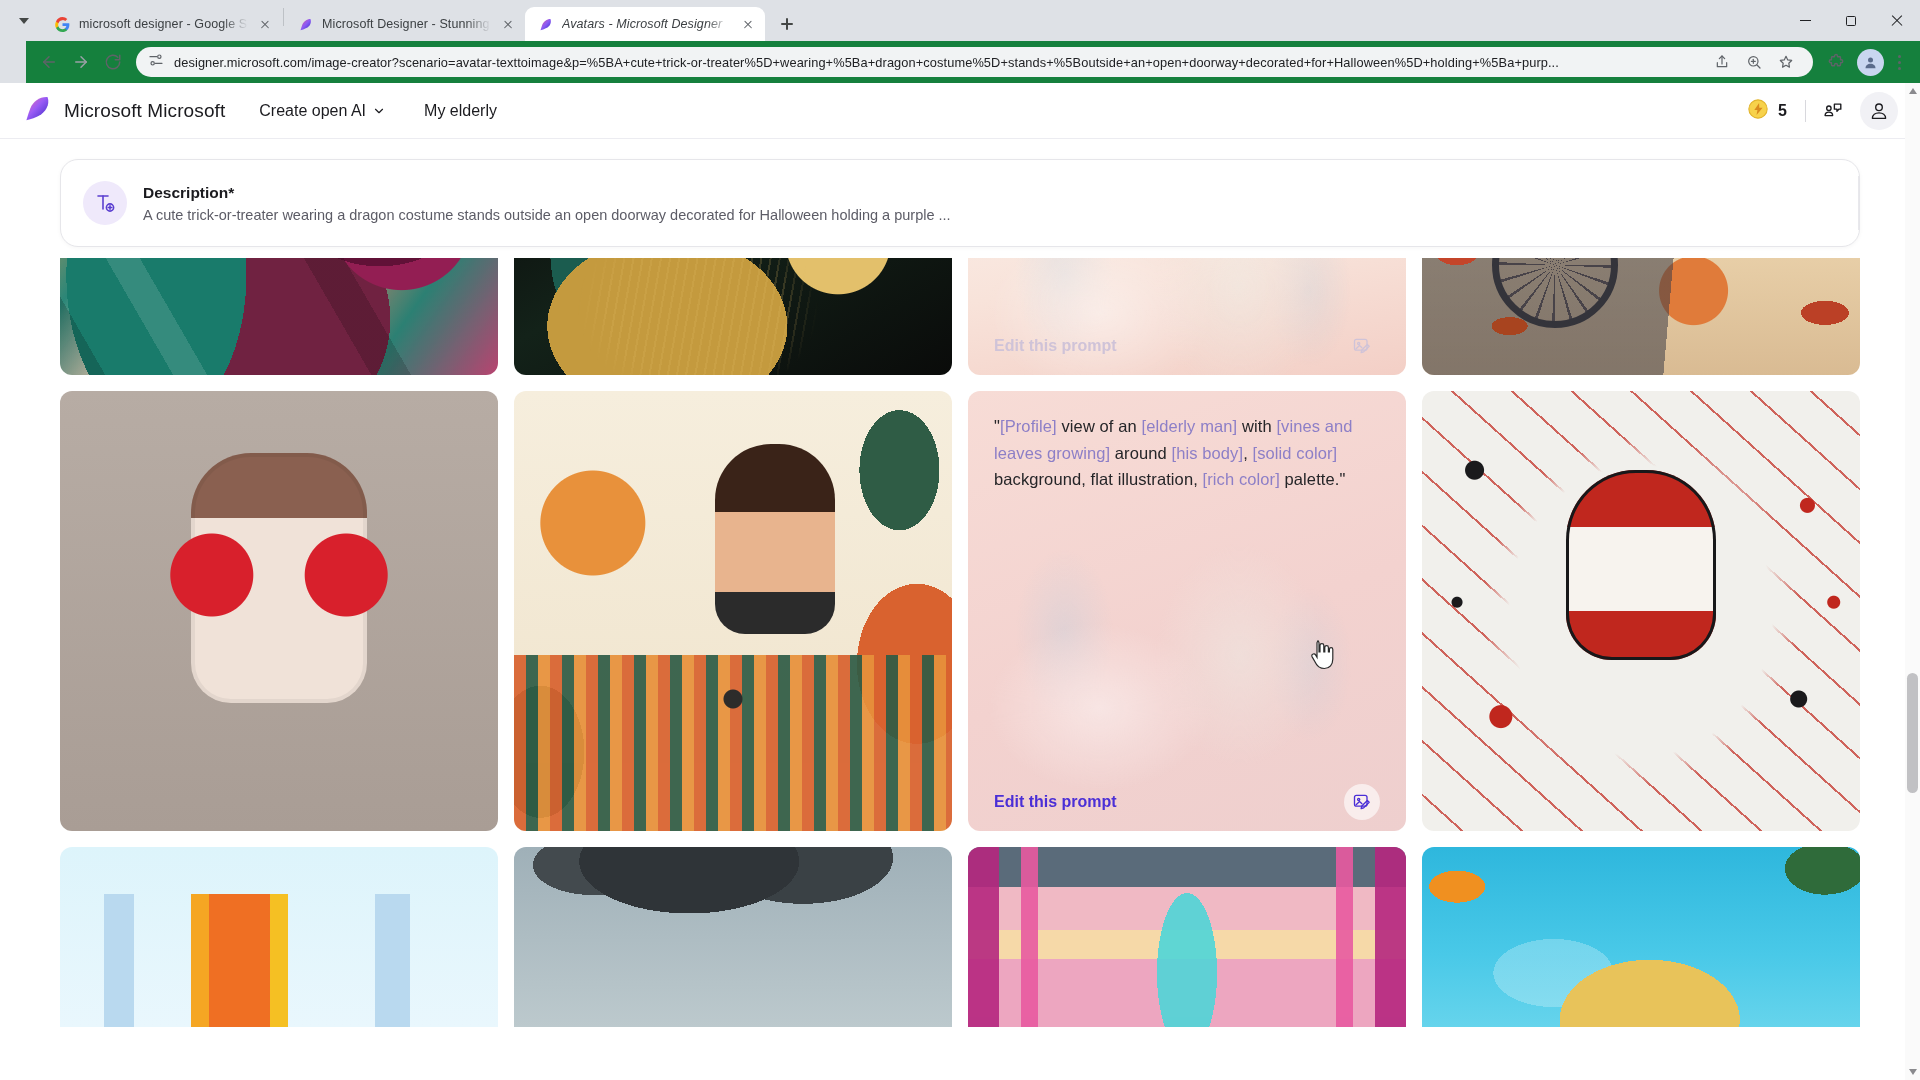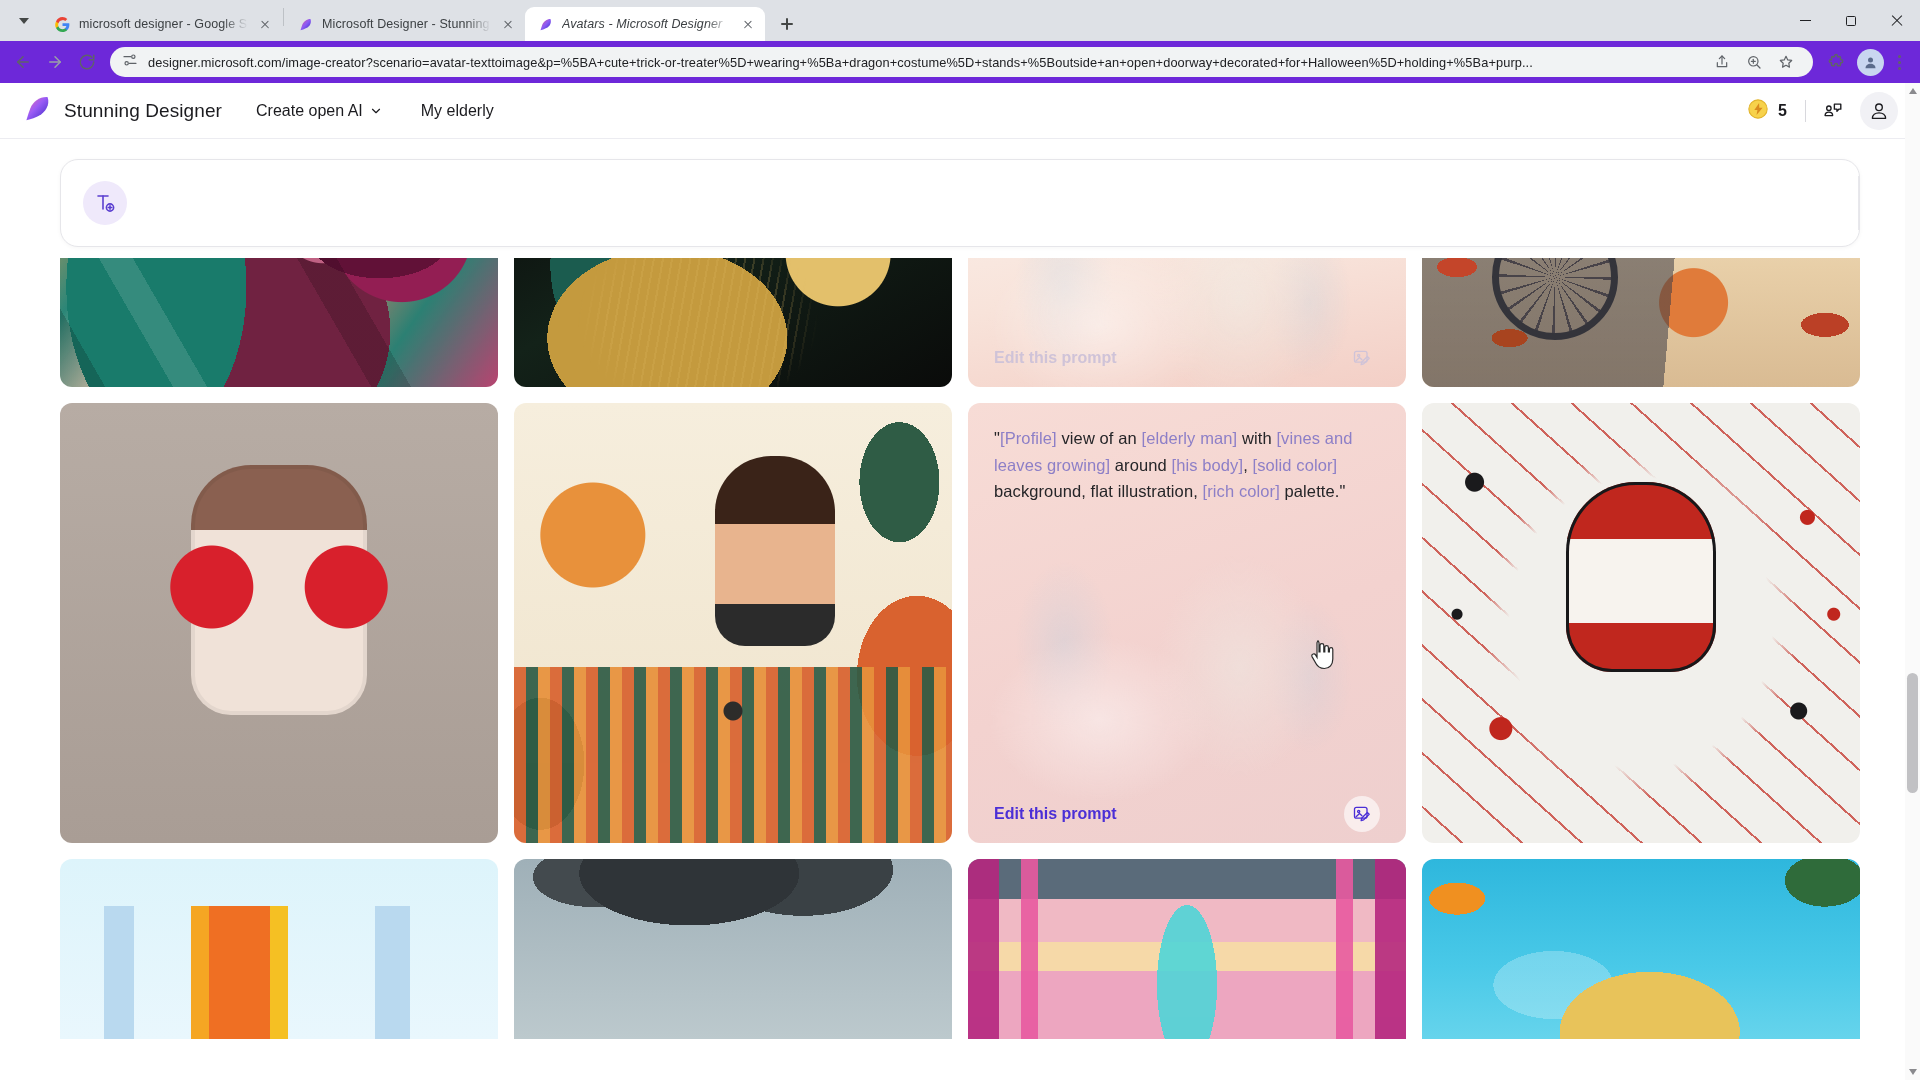--- a/index.html
+++ b/index.html
@@ -51,22 +51,22 @@
   .winbtns { position: absolute; right: 0; top: 0; height: 41px; display: flex; align-items: center; }
   .winbtn { width: 46px; height: 41px; display: flex; align-items: center; justify-content: center; }
   .wb-min { width: 11px; height: 1.3px; background: #202124; }
   .wb-max { width: 10px; height: 10px; border: 1.3px solid #202124; border-radius: 1.5px; }
   .wb-close { width: 12px; height: 12px; position: relative; }
   .wb-close::before, .wb-close::after { content:''; position:absolute; left:-1px; top:5.3px; width:14px; height:1.3px; background:#202124; }
   .wb-close::before { transform: rotate(45deg); }
   .wb-close::after  { transform: rotate(-45deg); }
 
   .toolbar {
-    height: 42px; background: #6d28d9; display: flex; align-items: center;
-    gap: 2px; padding: 0 8px; flex: 0 0 42px;
+    height: 42px; background: #15803d; display: flex; align-items: center;
+    gap: 2px; padding: 0 8px; flex: 0 0 42px; margin-left: 26px;
   }
   .tbbtn { width: 30px; height: 30px; display:flex; align-items:center; justify-content:center; border-radius:50%; color:#5f6368; }
   .omnibox {
     flex: 1 1 auto; height: 30px; background: #f1f3f4; border-radius: 16px;
     display: flex; align-items: center; gap: 10px; padding: 0 12px; margin: 0 6px;
     min-width: 0;
   }
   .omnibox .url {
     flex: 1 1 auto; font-size: 12.8px; color: #202124; white-space: nowrap;
     overflow: hidden; text-overflow: ellipsis; letter-spacing: .1px;
@@ -112,21 +112,21 @@
   .pb-size { display:flex; align-items:center; gap:16px; padding: 0 20px 0 26px; flex: 0 0 330px; }
   .pb-actions { margin-left:auto; padding-right: 16px; }
   .gen-btn {
     height:52px; padding: 0 26px; border-radius: 26px; background:#4b2fd6; color:#fff;
     display:flex; align-items:center; gap:14px; font-size:18px; font-weight:600; letter-spacing:.2px;
   }
 
   
   .gallery {
     position:absolute; left:0; right:0; top: 175px; bottom: 0;
-    padding: 12px 60px; overflow: hidden;
+    padding: 0 60px; overflow: hidden;
   }
   .grid {
     display: grid; grid-template-columns: repeat(4, 1fr); gap: 16px;
     margin-top: -105px;
   }
   .tile { border-radius: 12px; overflow: hidden; position: relative; height: 222px; }
   .tile.tall { height: 440px; }
   .tile.bottom { height: 180px; border-radius: 12px 12px 0 0; }
 
   
@@ -477,21 +477,21 @@
               <defs>
                 <linearGradient id="dg3" x1="0" y1="0" x2="1" y2="1">
                   <stop offset="0" stop-color="#F06FA8"></stop>
                   <stop offset=".45" stop-color="#9B5CF6"></stop>
                   <stop offset="1" stop-color="#3B2AC4"></stop>
                 </linearGradient>
               </defs>
               <path fill="url(#dg3)" d="M20.5 2.5c-6.3-.4-11.6 3.6-13.8 8.9-1.1 2.7-2.1 5.9-3.2 9.6 4.2-1.1 7.4-2.1 10-3.6 5.5-3.2 9-9 7-14.9z"></path>
             </svg>
         </span>
-        <span class="brand-name">Stunning Designer</span>
+        <span class="brand-name">Microsoft Microsoft</span>
       </div>
 
       <div class="navitem">
         <span>Create open AI</span>
         <svg width="14" height="14" viewBox="0 0 24 24" fill="none" stroke="#1b1b1f" stroke-width="2" stroke-linecap="round" stroke-linejoin="round">
             <path d="M6 9l6 6 6-6"></path>
           </svg>
       </div>
 
       <div class="navitem">
@@ -530,20 +530,24 @@
 
         <div class="pb-desc">
           <span class="round-icon">
             <svg width="24" height="24" viewBox="0 0 24 24" fill="none" stroke="#5b3fd0" stroke-width="1.6" stroke-linecap="round">
                 <path d="M5 5h10"></path>
                 <path d="M10 5v13"></path>
                 <circle cx="17" cy="16.5" r="3.6"></circle>
                 <path d="M17 14.8v3.4"></path>
                 <path d="M15.3 16.5h3.4"></path>
               </svg>
+          </span>
+          <span class="pb-text">
+            <div class="pb-label">Description*</div>
+            <div class="pb-value" title="Describe the image you want to create">A cute trick-or-treater wearing a dragon costume stands outside an open doorway decorated for Halloween holding a purple ...</div>
           </span>
         </div>
 
         <span class="pb-sep"></span>
 
 
       </div>
     </div>
 
     <div class="gallery">

